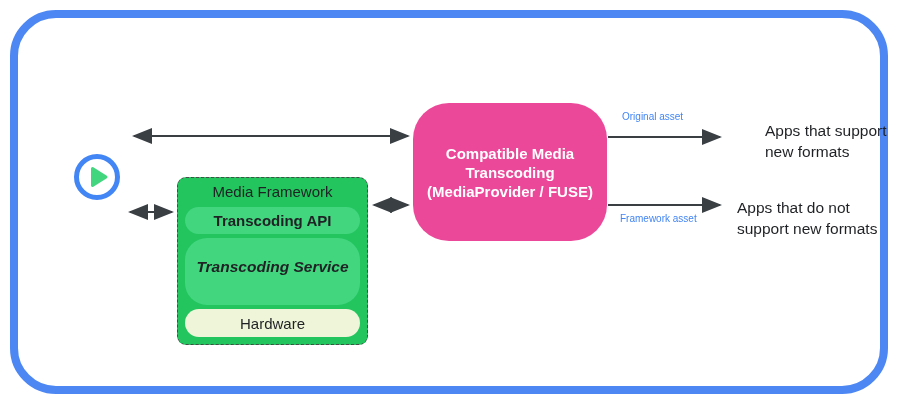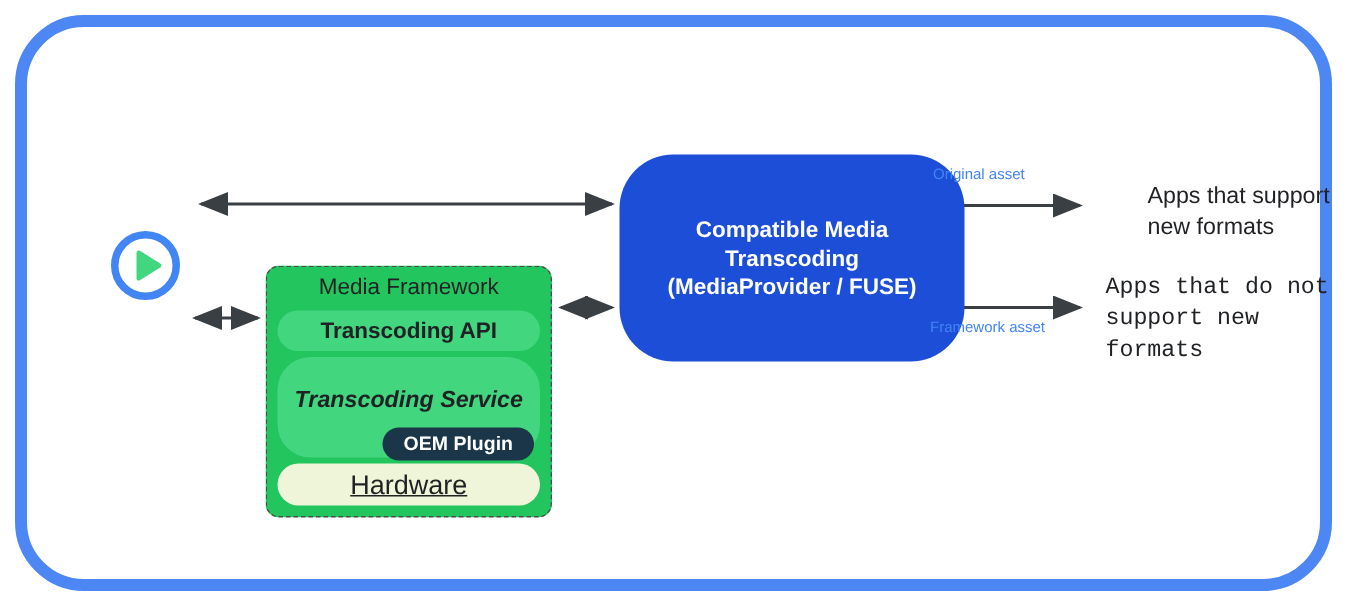--- a/index.html
+++ b/index.html
@@ -89,29 +89,28 @@
     color: #ffffff;
     font-size: 13px;
     font-weight: bold;
     padding: 3px 14px 4px 14px;
     border-radius: 13px;
   }
   .layer-hardware {
     top: 131px; height: 28px;
     background: #eff5d8;
     border-radius: 14px;
-    font-size: 18px;
-    text-decoration: underline;
+    font-size: 15px;
   }
   
   .transcoding-box {
     position: absolute;
     left: 413px; top: 103px;
-    width: 230px; height: 138px;
-    background: #1d4ed8;
+    width: 194px; height: 138px;
+    background: #ec4899;
     border-radius: 36px;
     display: flex;
     align-items: center;
     justify-content: center;
     color: #ffffff;
     font-weight: bold;
     font-size: 15px;
     line-height: 19px;
     text-align: center;
     white-space: pre-line;
@@ -125,21 +124,21 @@
   .asset-original { left: 622px; top: 111px; }
   .asset-transcoded { left: 620px; top: 213px; }
   .apps-label {
     position: absolute;
     left: 737px;
     font-size: 15.5px;
     line-height: 21px;
     white-space: pre-line;
   }
   .apps-support { top: 120px; margin-left: 28px; }
-  .apps-no-support { top: 181px; font-family: Liberation Mono, monospace; }
+  .apps-no-support { top: 197px; }
 </style>
 </head>
 <body>
 
 <div class="canvas">
 
   <div class="outer-frame"></div>
 
   <svg class="arrow-layer" width="898" height="404" viewBox="0 0 898 404">
     <defs>
@@ -159,21 +158,20 @@
     <path d="M19.5,15.5 L33,24 L19.5,32.5 z" fill="#42d67f" stroke="#42d67f" stroke-width="3" stroke-linejoin="round"></path>
   </svg>
 
   <div class="framework">
     <div class="framework-title">Media Framework</div>
     <div class="layer layer-api">
       <span>Transcoding API</span>
     </div>
     <div class="layer layer-service">
       <span class="service-text">Transcoding Service</span>
-      <span class="oem-pill">OEM Plugin</span>
     </div>
     <div class="layer layer-hardware">
       <span>Hardware</span>
     </div>
   </div>
 
   <div class="transcoding-box">Compatible Media
 Transcoding
 (MediaProvider / FUSE)</div>
 

